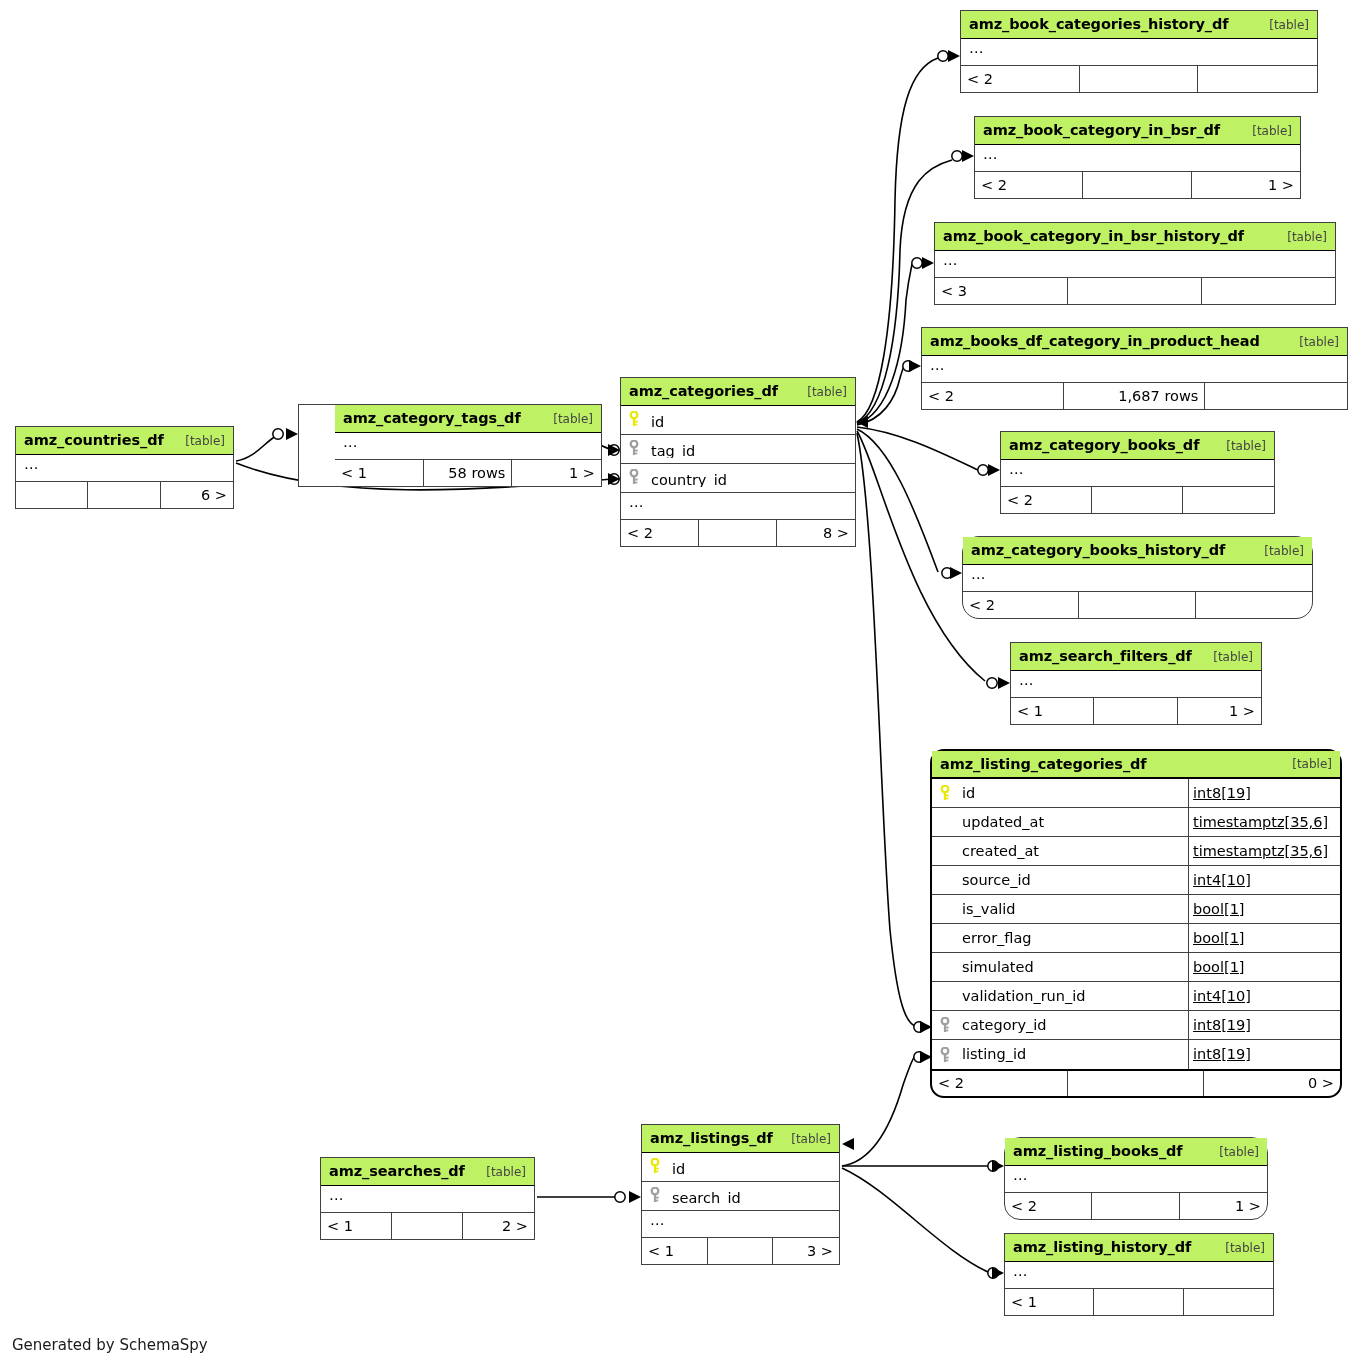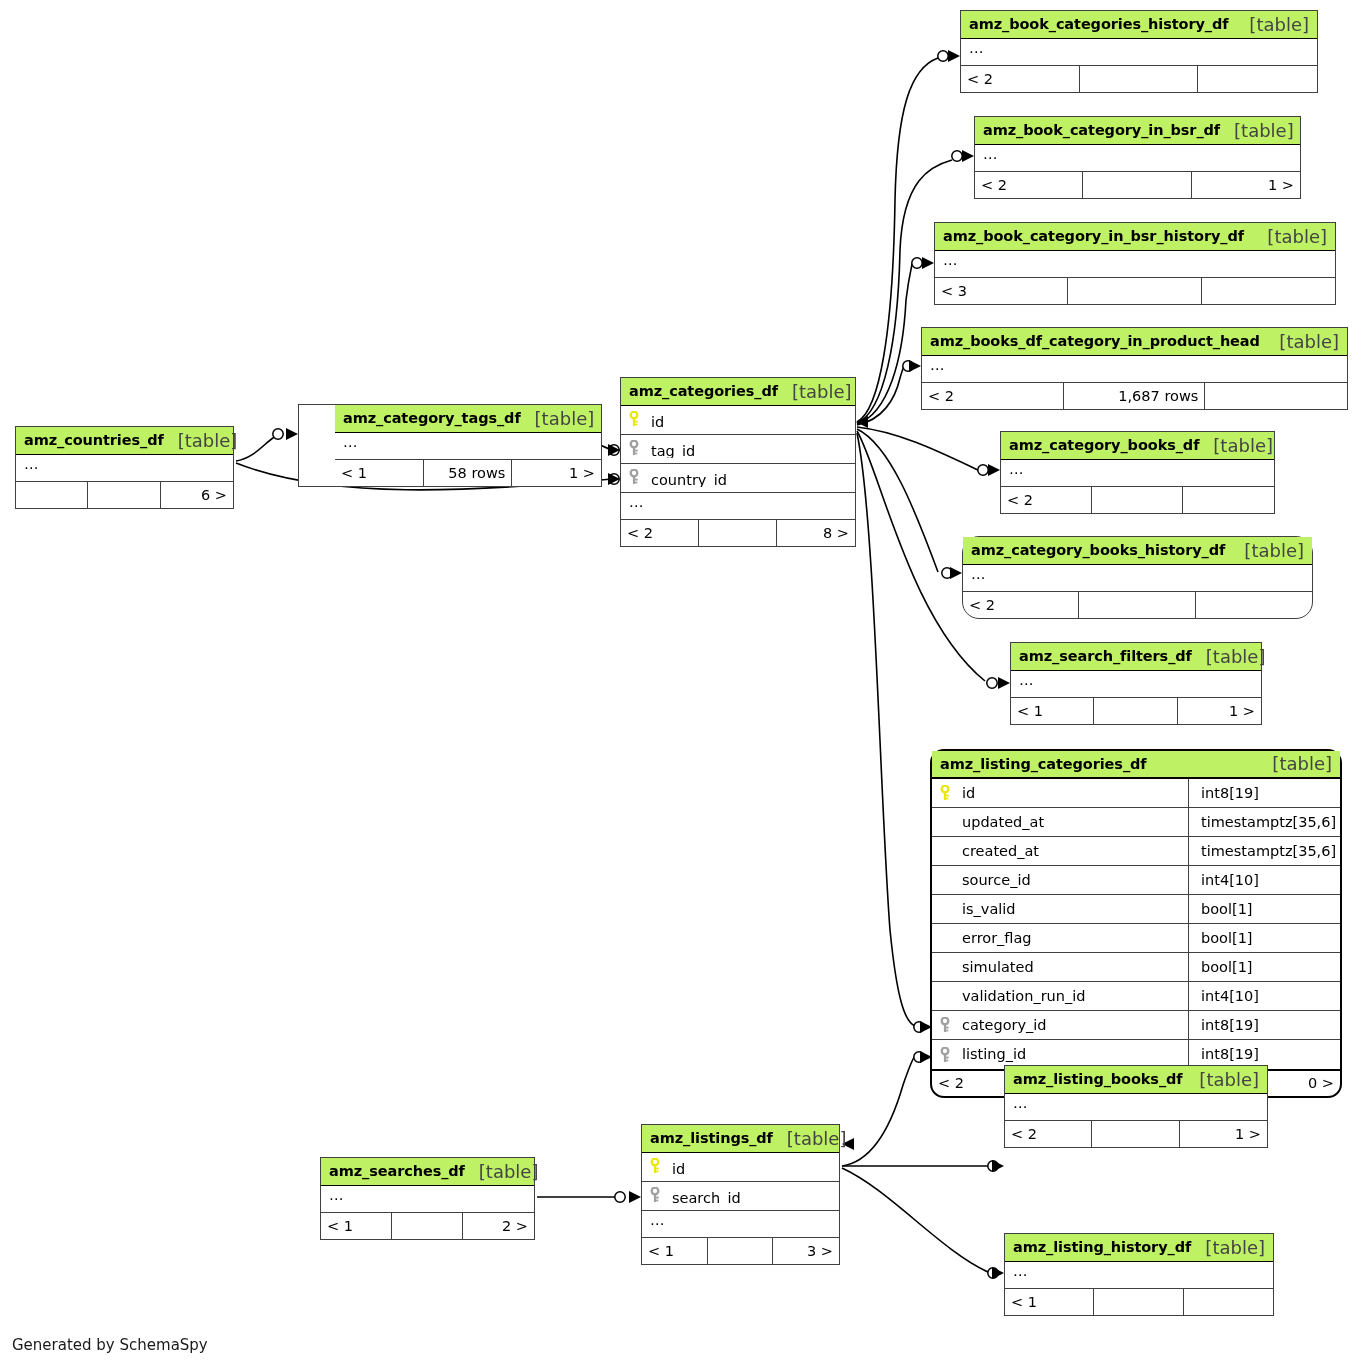--- a/index.html
+++ b/index.html
@@ -52,21 +52,21 @@
     height: 28px;
     white-space: nowrap;
   }
   .tbl.emph .tbl-head { border-bottom: 2px solid #000000; }
   .tbl-name {
     font-weight: bold;
     font-size: 14.5px;
     letter-spacing: -0.1px;
   }
   .tbl-kind {
-    font-size: 18px;
+    font-size: 12px;
     color: #444444;
     padding-left: 14px;
   }
 
   .rows { display: block; }
   .row {
     box-sizing: border-box;
     display: flex;
     align-items: center;
     height: 29px;
@@ -101,21 +101,22 @@
     display: flex; align-items: center;
     padding: 0 6px 0 8px;
     height: 100%;
   }
   .typed-row .coltype {
     display: flex; align-items: center;
     height: 100%;
     width: 152px;
     flex: 0 0 152px;
     margin-left: 16px;
-    padding-left: 12px;
+    padding-left: 4px;
+    text-decoration: underline;
   }
 
   
   .keyicon {
     width: 13px;
     height: 16px;
     margin-right: 9px;
     flex: 0 0 13px;
     display: inline-block;
     position: relative;
@@ -447,21 +448,21 @@
             </div>
             <div class="coltype">int8[19]</div>
           </div>
         </div>
         <div class="tbl-foot">
           <div class="foot-cell foot-left">&lt; 2</div>
           <div class="foot-cell foot-mid"></div>
           <div class="foot-cell foot-right">0 &gt;</div>
         </div>
       </div>
-      <div class="tbl" style="left: 1004px; top: 1065px; width: 264px;">
+      <div class="tbl" style="left: 1004px; top: 1137px; width: 264px; border-radius: 16px;">
         <div class="tbl-head">
           <span class="tbl-name">amz_listing_books_df</span>
           <span class="tbl-kind">[table]</span>
         </div>
         <div class="rows">
           <div class="row dots">
             <div class="colname"><span>…</span></div>
           </div>
         </div>
         <div class="tbl-foot">

